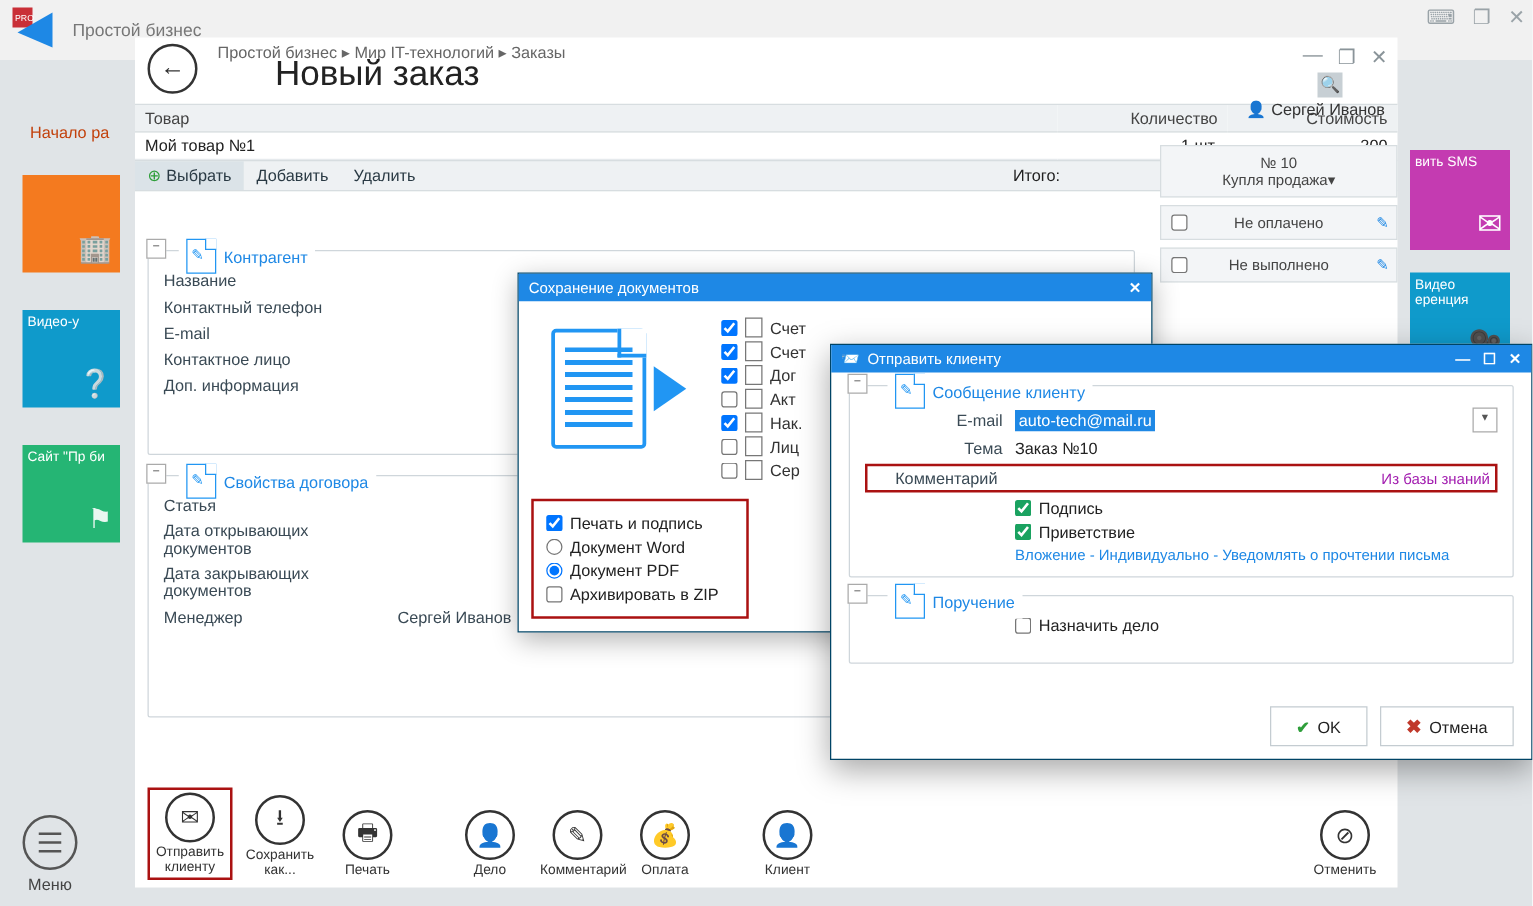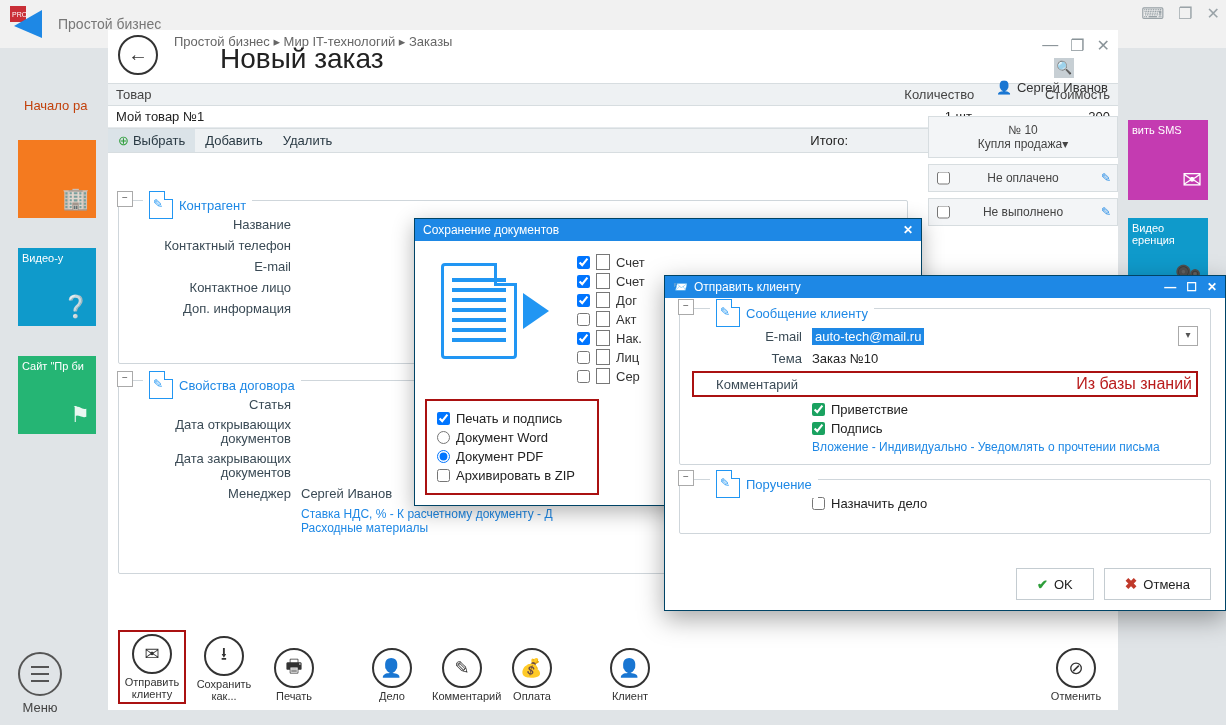--- a/index.html
+++ b/index.html
@@ -41,21 +41,21 @@
 .side-info{position:absolute;right:0;top:86px;width:190px}
 .side-info .box{background:#f3f5f7;border:1px solid #d7dde0;margin-bottom:6px;padding:6px 8px;text-align:center;position:relative;font-size:12px;color:#444}
 .side-info .box .title{font-weight:normal}
 .side-info .box .chk{position:absolute;left:8px;top:50%;transform:translateY(-50%)}
 .side-info .box .pen{position:absolute;right:6px;top:50%;transform:translateY(-50%);color:#1e88e5}
 .form-area{position:absolute;left:10px;top:170px;width:790px}
 .fieldset{border:1px solid #cfd6db;border-radius:2px;margin-bottom:16px;padding:10px 12px 12px;position:relative}
 .fieldset .legend{position:absolute;top:-10px;left:24px;background:#fff;padding:0 6px;color:#1e88e5;font-size:13px;display:flex;align-items:center;gap:6px}
 .fieldset .collapse{position:absolute;left:-2px;top:-10px;background:#fff;width:14px;height:14px;border:1px solid #aaa;font-size:10px;line-height:12px;text-align:center;color:#555}
 .form-row{display:flex;align-items:center;margin:6px 0;font-size:13px;color:#3a4a55}
-.form-row .lbl{width:160px;text-align:right;margin-right:10px}
+.form-row .lbl{width:160px;margin-right:27px}
 .bottom-actions{position:absolute;left:0;bottom:8px;width:100%;display:flex;align-items:flex-end;padding:0 12px;box-sizing:border-box;gap:10px}
 .act{width:60px;text-align:center;font-size:11px;color:#333}
 .act .circ{width:36px;height:36px;border:2px solid #333;border-radius:50%;margin:0 auto 2px;display:flex;align-items:center;justify-content:center;font-size:18px}
 .act.highlight{outline:2px solid #a11;padding:2px}
 .bottom-actions .spacer{flex:1}
 
 .dlg-save{position:absolute;left:414px;top:218px;width:506px;background:#fff;border:1px solid #046;box-shadow:0 6px 20px rgba(0,0,0,.3);z-index:5}
 .dlg-save .titlebar{background:#1e88e5;color:#fff;font-size:12px;padding:4px 8px;display:flex;align-items:flex-start}
 .dlg-save .titlebar .x{margin-left:auto;font-weight:bold}
 .dlg-save .body{display:flex;padding:10px;gap:12px}
@@ -77,21 +77,21 @@
 .dlg-send .fs{border:1px solid #cfd6db;border-radius:2px;padding:12px 12px 10px;position:relative;margin-bottom:14px}
 .dlg-send .fs .legend{position:absolute;top:-10px;left:30px;background:#fff;padding:0 6px;color:#1e88e5;font-size:13px;display:flex;align-items:center;gap:6px}
 .dlg-send .fs .collapse{position:absolute;left:-2px;top:-10px;background:#fff;width:14px;height:14px;border:1px solid #aaa;font-size:10px;line-height:12px;text-align:center;color:#555}
 .dlg-send .row{display:flex;align-items:center;margin:5px 0;font-size:13px}
 .dlg-send .row .lbl{width:110px;text-align:right;margin-right:10px;color:#3a4a55}
 .dlg-send .row .val{flex:1}
 .dlg-send .email-val{display:flex;align-items:center}
 .dlg-send .email-val .txt{background:#1e88e5;color:#fff;padding:1px 3px}
 .dlg-send .dd{margin-left:auto;width:18px;height:18px;border:1px solid #aaa;text-align:center;font-size:10px;line-height:16px;color:#555}
 .dlg-send .comment-row{border:2px solid #a11;padding:2px 4px;display:flex;align-items:center}
-.dlg-send .link{color:#b91c1c;font-size:16px}
+.dlg-send .link{color:#a21caf;font-size:12px}
 .dlg-send .links-row{display:flex;gap:4px;font-size:12px;color:#1e88e5;margin-left:120px}
 .dlg-send .attach{display:flex;align-items:center;gap:6px}
 .dlg-send .pdf-icon{width:14px;height:16px;border:1px solid #c33;display:inline-block;position:relative;background:linear-gradient(#fff,#fff)}
 .dlg-send .chkline{display:flex;align-items:center;gap:6px;margin:4px 0 4px 120px;font-size:13px}
 .dlg-send .chkline input{accent-color:#1aa260}
 .dlg-send .footer{display:flex;justify-content:flex-end;gap:10px;padding:10px 14px}
 .dlg-send .footer .btn{border:1px solid #c4ccd1;padding:6px 20px;font-size:13px;display:flex;align-items:center;gap:6px;background:#fff}
 .green-check{color:#2e9e3a;font-weight:bold}
 .red-x{color:#c0392b;font-weight:bold;font-size:15px}
 .doc-edit-icon{width:22px;height:26px;border:1px solid #2196F3;position:relative;display:inline-block}
@@ -246,21 +246,20 @@
         <div class="form-row">
             <div class="lbl" style="line-height:14px">Дата открывающих документов</div>
           </div>
         <div class="form-row">
             <div class="lbl" style="line-height:14px">Дата закрывающих документов</div>
           </div>
         <div class="form-row">
             <div class="lbl">Менеджер</div>
             <div>Сергей Иванов</div>
           </div>
-        <div style="margin-left:170px;color:#1e88e5;font-size:12px"><span>Ставка НДС, % -  К расчетному документу -  Д</span><br><span>Расходные материалы</span></div>
       </div>
     </div>
 
     <div class="bottom-actions">
       <div class="act highlight">
           <div class="circ">
             <span>✉</span>
           </div>
           <div>Отправить клиенту</div>
         </div>
@@ -411,25 +410,25 @@
           <div class="lbl">Тема</div>
           <div class="val">Заказ №10</div>
         </div>
         <div class="row comment-row">
           <div class="lbl" style="width:100px">Комментарий</div>
           <div style="flex:1"></div>
           <div class="link">Из базы знаний</div>
         </div>
         <div class="chkline">
             <input type="checkbox" checked="" style="">
+            <span>Подпись</span>
+          </div>
+        <div class="chkline">
+            <input type="checkbox" checked="" style="">
             <span>Приветствие</span>
-          </div>
-        <div class="chkline">
-            <input type="checkbox" checked="" style="">
-            <span>Подпись</span>
           </div>
         <div class="links-row">
             <span>Вложение -  Индивидуально -  Уведомлять о прочтении письма</span>
           </div>
       </div>
 
       <div class="fs" style="padding-bottom:18px">
         <div class="collapse">−</div>
         <div class="legend">
             <span class="doc-edit-icon"></span>

